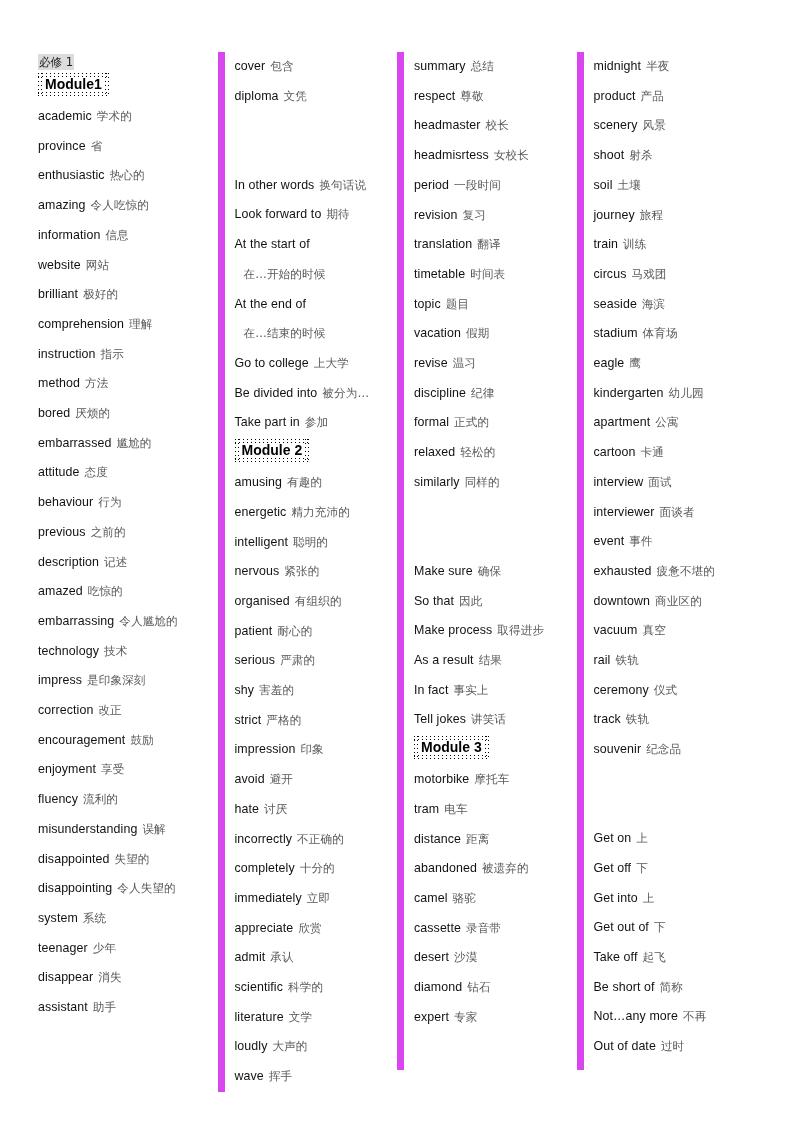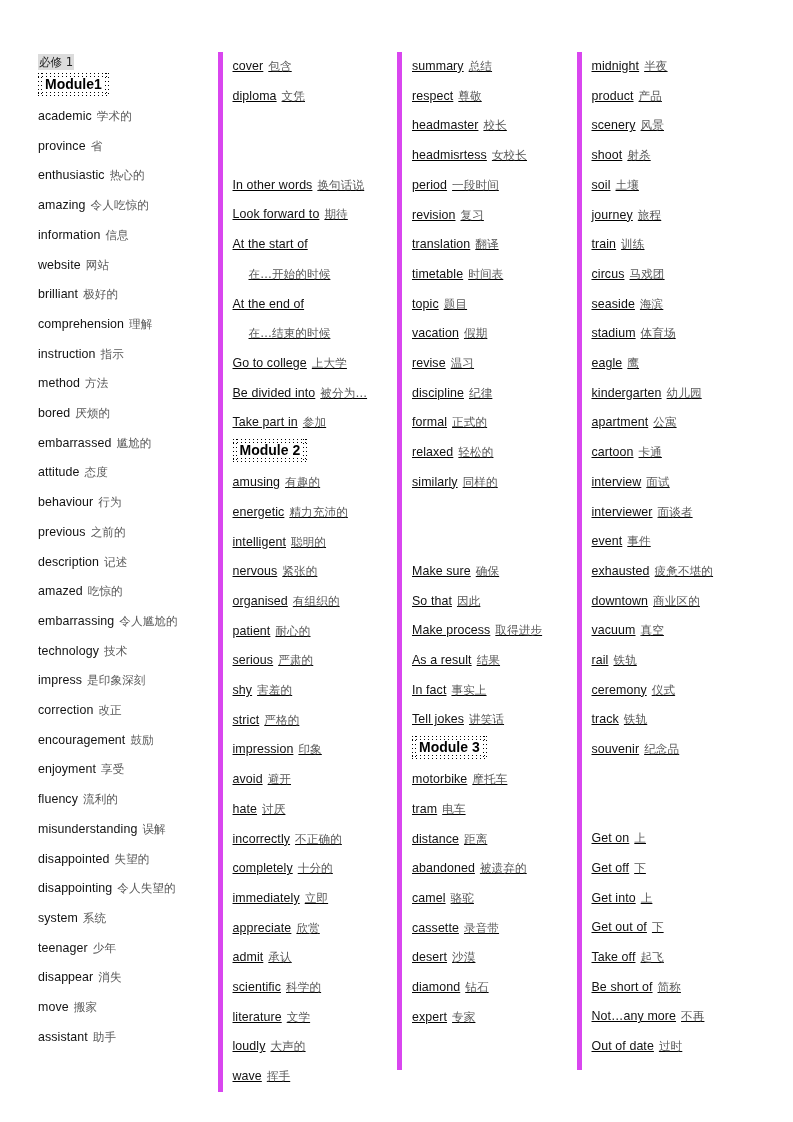--- a/index.html
+++ b/index.html
@@ -28,23 +28,22 @@
     display: flex;
     align-items: flex-start;
   }
   .col {
     width: 179.5px;
     box-sizing: border-box;
     position: relative;
     padding-right: 10px;
   }
   .col + .col {
-    border-left: 5px solid #d946ef;
+    border-left: 7px solid #d946ef;
     padding-left: 10px;
-    text-decoration: underline;
   }
   .col-inner {
     min-height: 1018px;
   }
 
   
   .entry {
     font-size: 12.4px;
     line-height: 29.7px;
     white-space: nowrap;
@@ -54,21 +53,21 @@
   .en {
     color: #111111;
   }
   .zh {
     color: #5a5a5a;
     font-family: "DejaVu Sans", "Liberation Sans", sans-serif;
     font-size: 11.6px;
     margin-left: 5px;
   }
   .entry.wrapline .zh {
-    margin-left: 16px;
+    margin-left: 9px;
   }
   .spacer {
     height: 29.7px;
   }
 
   
   .book-title {
     display: inline-block;
     font-family: "DejaVu Sans", "Liberation Sans", sans-serif;
     font-size: 11.6px;
@@ -146,21 +145,20 @@
           <div class="entry"><span class="en">correction</span><span class="zh">改正</span></div>
           <div class="entry"><span class="en">encouragement</span><span class="zh">鼓励</span></div>
           <div class="entry"><span class="en">enjoyment</span><span class="zh">享受</span></div>
           <div class="entry"><span class="en">fluency</span><span class="zh">流利的</span></div>
           <div class="entry"><span class="en">misunderstanding</span><span class="zh">误解</span></div>
           <div class="entry"><span class="en">disappointed</span><span class="zh">失望的</span></div>
           <div class="entry"><span class="en">disappointing</span><span class="zh">令人失望的</span></div>
           <div class="entry"><span class="en">system</span><span class="zh">系统</span></div>
           <div class="entry"><span class="en">teenager</span><span class="zh">少年</span></div>
           <div class="entry"><span class="en">disappear</span><span class="zh">消失</span></div>
-          <div class="entry"><span class="en">move</span><span class="zh">搬家</span></div>
           <div class="entry"><span class="en">assistant</span><span class="zh">助手</span></div>
         </div>
       </div>
       <div class="col">
         <div class="col-inner">
           <div class="entry"><span class="en">cover</span><span class="zh">包含</span></div>
           <div class="entry"><span class="en">diploma</span><span class="zh">文凭</span></div>
           <div class="spacer"></div>
           <div class="spacer"></div>
           <div class="entry"><span class="en">In other words</span><span class="zh">换句话说</span></div>

